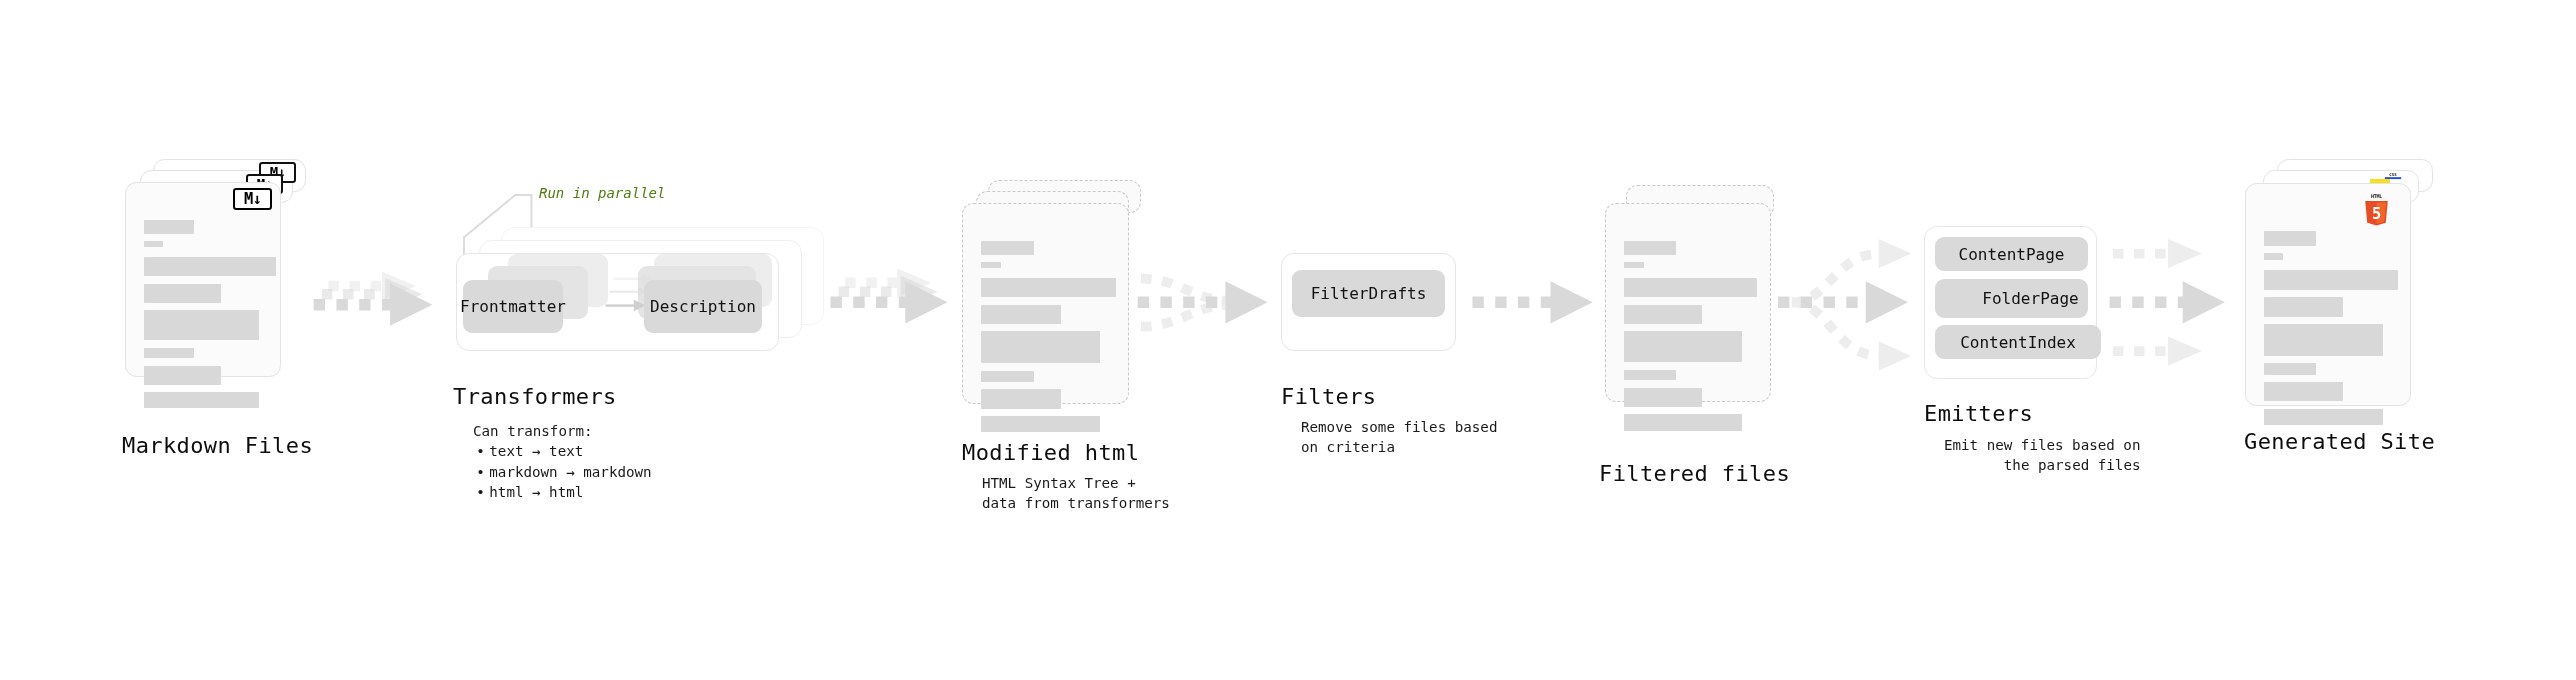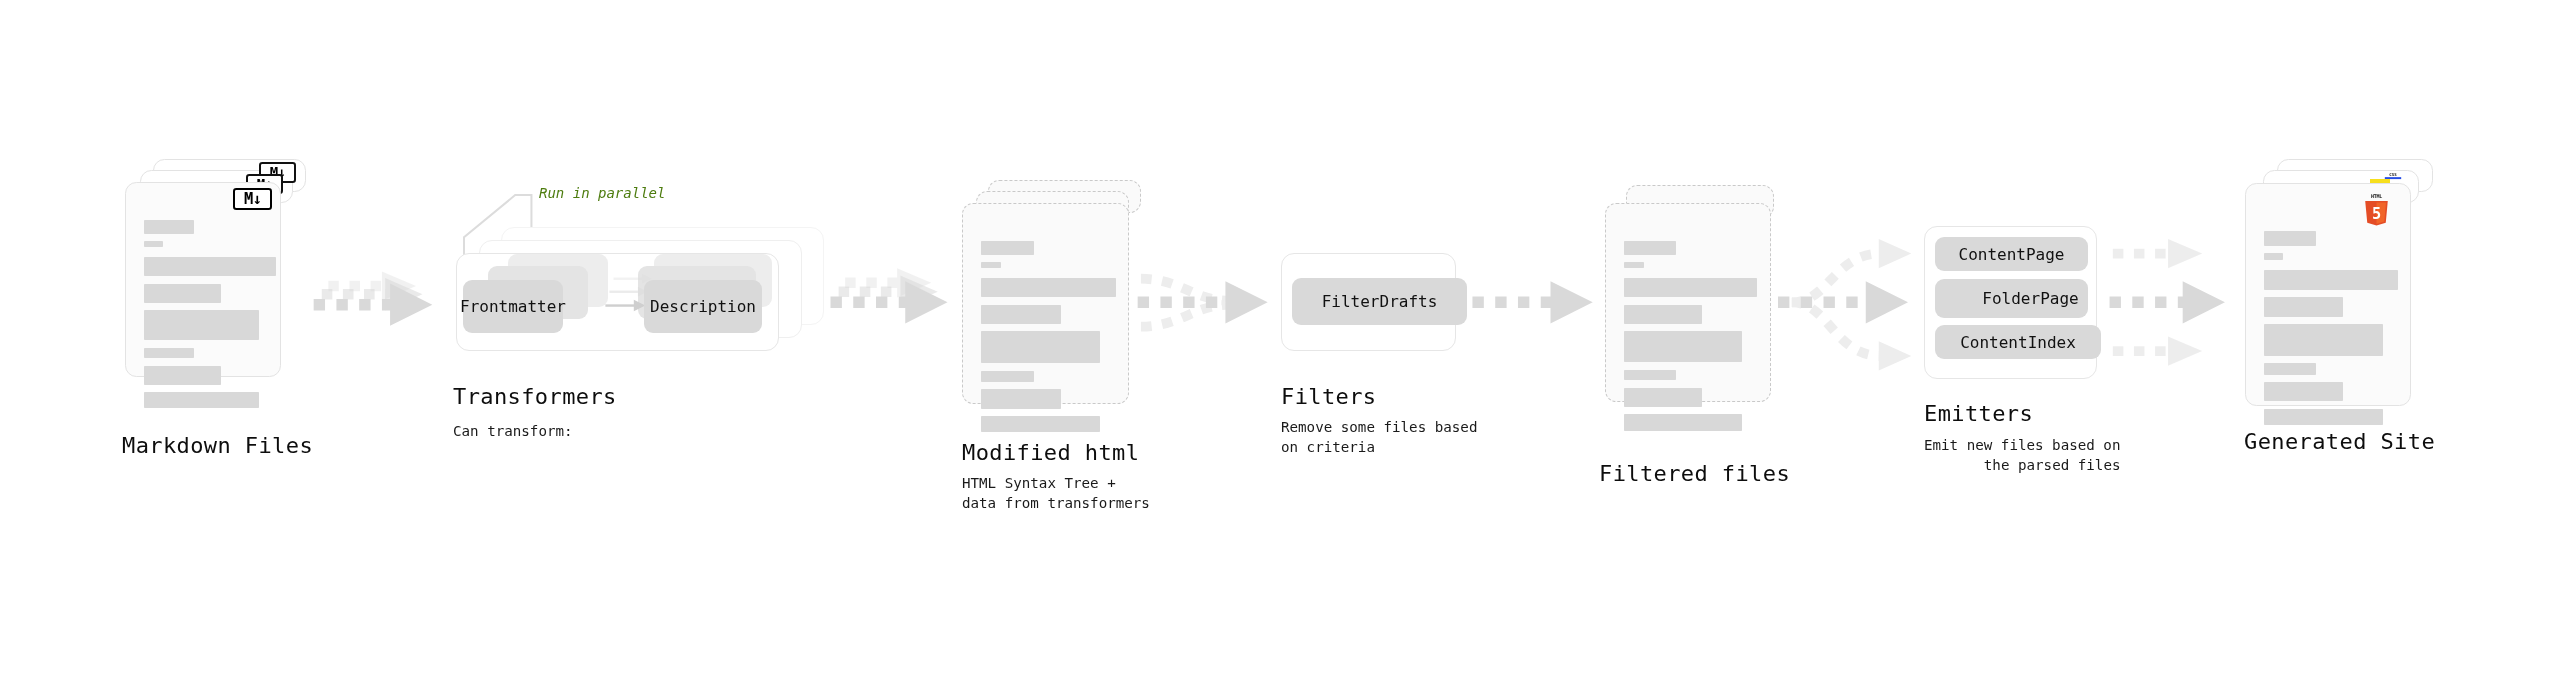--- a/index.html
+++ b/index.html
@@ -24,21 +24,21 @@
   .bars{position:absolute;left:18px;right:16.3px;top:37px;}
   .bar{background:#d8d8d8;border-radius:0.8px;margin-bottom:7.3px;}
 
   
   .heading{
     position:absolute;font-size:22px;letter-spacing:0.4px;
     color:#0d0d0d;white-space:nowrap;font-weight:400;
   }
   .sub{
     position:absolute;font-size:14.2px;line-height:20.3px;
-    color:#1a1a1a;white-space:pre-line;
+    color:#1a1a1a;white-space:pre-line;margin-left:20px;
   }
   .sub.list{white-space:normal;}
   .sub.list ul{margin:0;padding:0 0 0 16.3px;list-style:none;}
   .sub.list li{position:relative;}
   .sub.list li:before{content:"\2022";position:absolute;left:-13px;top:0;}
 
   
   .groupbox{
     position:absolute;box-sizing:border-box;
     border:1.6px solid #e6e6e6;border-radius:13px;background:#ffffff;
@@ -210,20 +210,25 @@
     </g>
   </svg>
 
   <div class="pill" style="left:463px;top:280px;width:100px;height:53px;">Frontmatter</div>
   <div class="pill" style="left:644px;top:280px;width:118px;height:53px;">Description</div>
 
   <div class="heading" style="left:453px;top:384px;">Transformers</div>
 
   <div class="sub list" style="left:453px;top:421px;width:268px;">
     <div>Can transform:</div>
+    <ul>
+      <li>text → text</li>
+      <li>markdown → markdown</li>
+      <li>html → html</li>
+    </ul>
   </div>
 
   <div class="doccard" style="left:959px;top:180px;width:187px;height:260px;">
     <div class="sheet dashed" style="left:29px;top:0px;width:153px;height:32.5px;"></div>
     <div class="sheet dashed" style="left:17px;top:11.4px;width:153px;height:32.5px;"></div>
     <div class="sheet dashed" style="left:3.3px;top:23px;width:167px;height:201px;">
       <div class="bars">
         <div class="bar" style="width:53px;height:14px;"></div>
         <div class="bar" style="width:19.5px;height:5.7px;margin-bottom:9.8px;"></div>
         <div class="bar" style="width:135px;height:19.5px;"></div>
@@ -234,21 +239,21 @@
         <div class="bar" style="width:119px;height:16.3px;"></div>
       </div>
     </div>
   </div>
 
   <div class="heading" style="left:962px;top:440px;">Modified html</div>
   <div class="sub" style="left:962px;top:473px;">HTML Syntax Tree +
 data from transformers</div>
 
   <div class="groupbox" style="left:1281px;top:253px;width:175px;height:98px;"></div>
-  <div class="pill" style="left:1292px;top:278px;width:175px;height:47px;">FilterDrafts</div>
+  <div class="pill" style="left:1292px;top:270px;width:153px;height:47px;">FilterDrafts</div>
 
   <div class="heading" style="left:1281px;top:384px;">Filters</div>
   <div class="sub" style="left:1281px;top:417px;">Remove some files based
 on criteria</div>
 
   <div class="doccard" style="left:1597px;top:185px;width:187px;height:260px;">
     <div class="sheet dashed" style="left:29px;top:0px;width:148px;height:32.5px;"></div>
     <div class="sheet dashed" style="left:8.1px;top:18px;width:166px;height:199px;">
       <div class="bars">
         <div class="bar" style="width:52px;height:14px;"></div>

